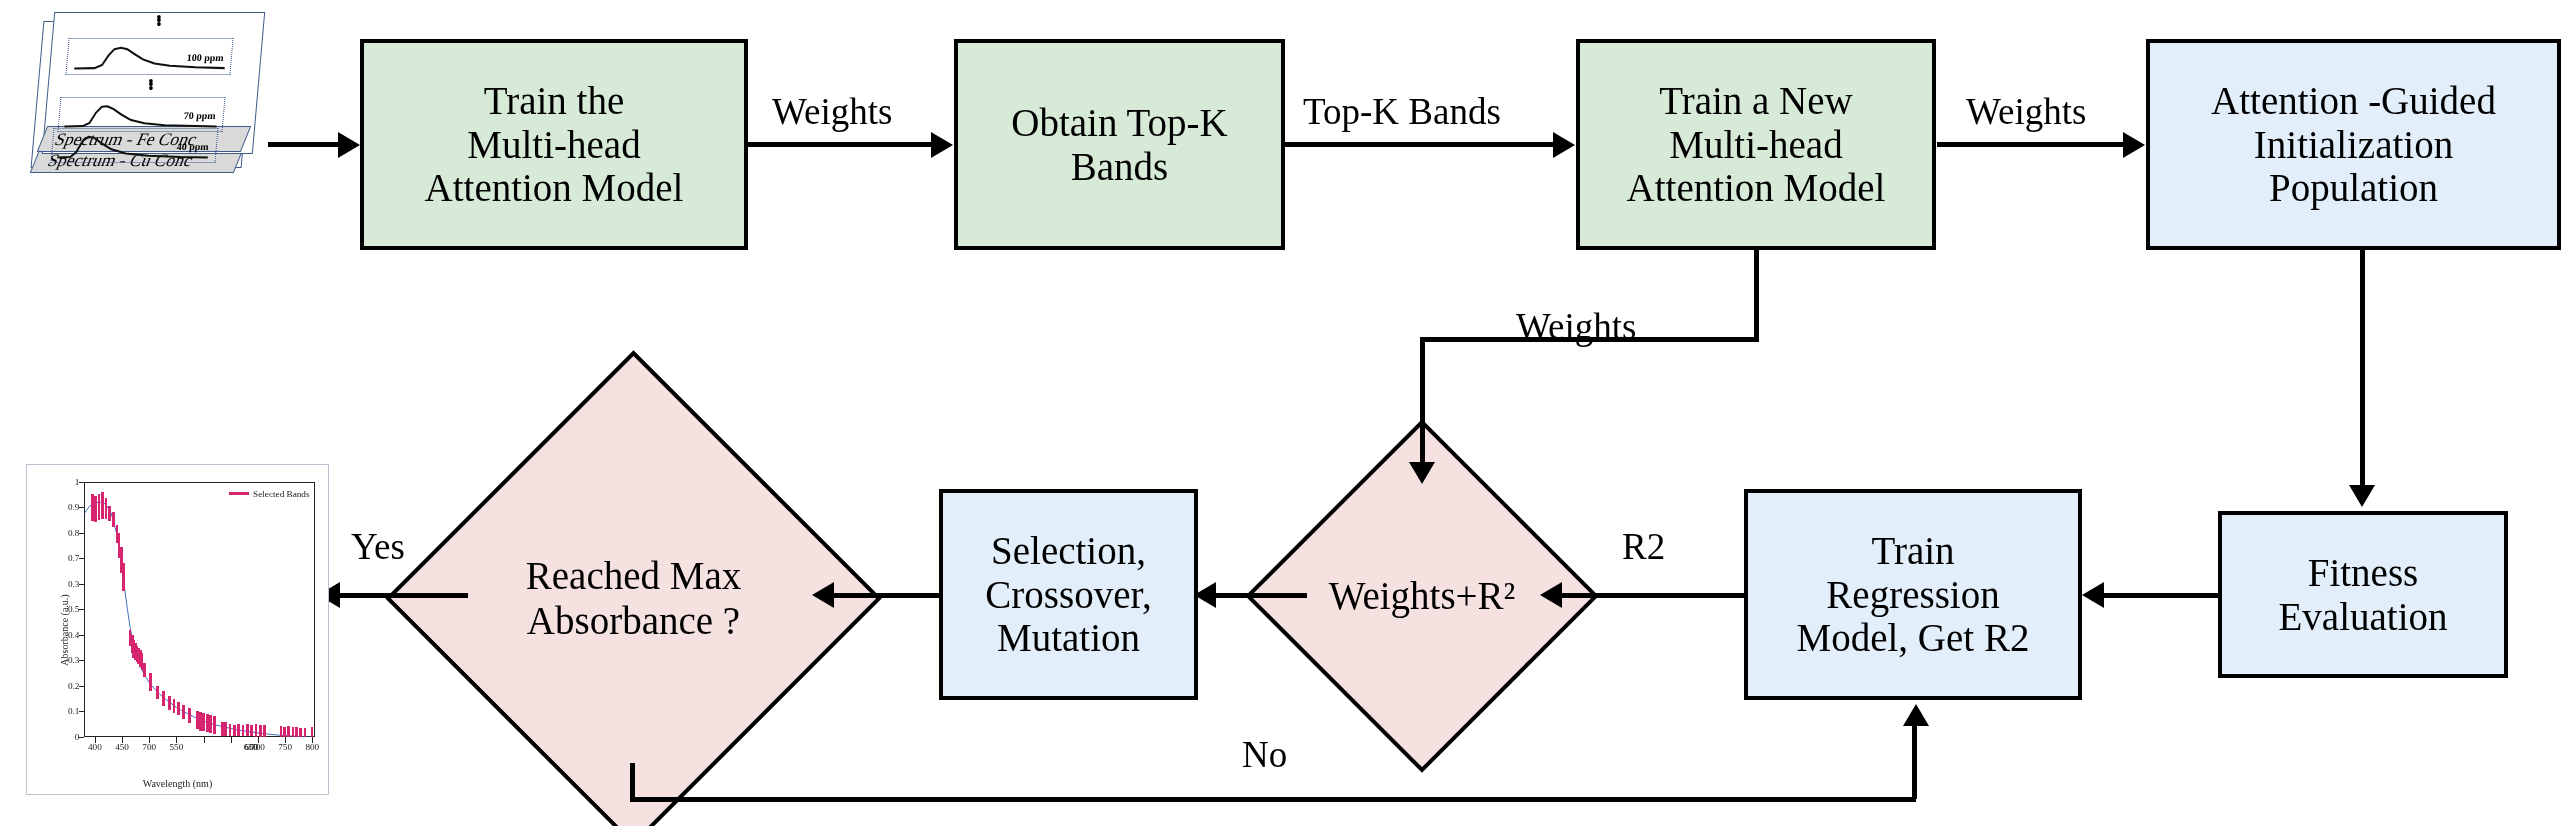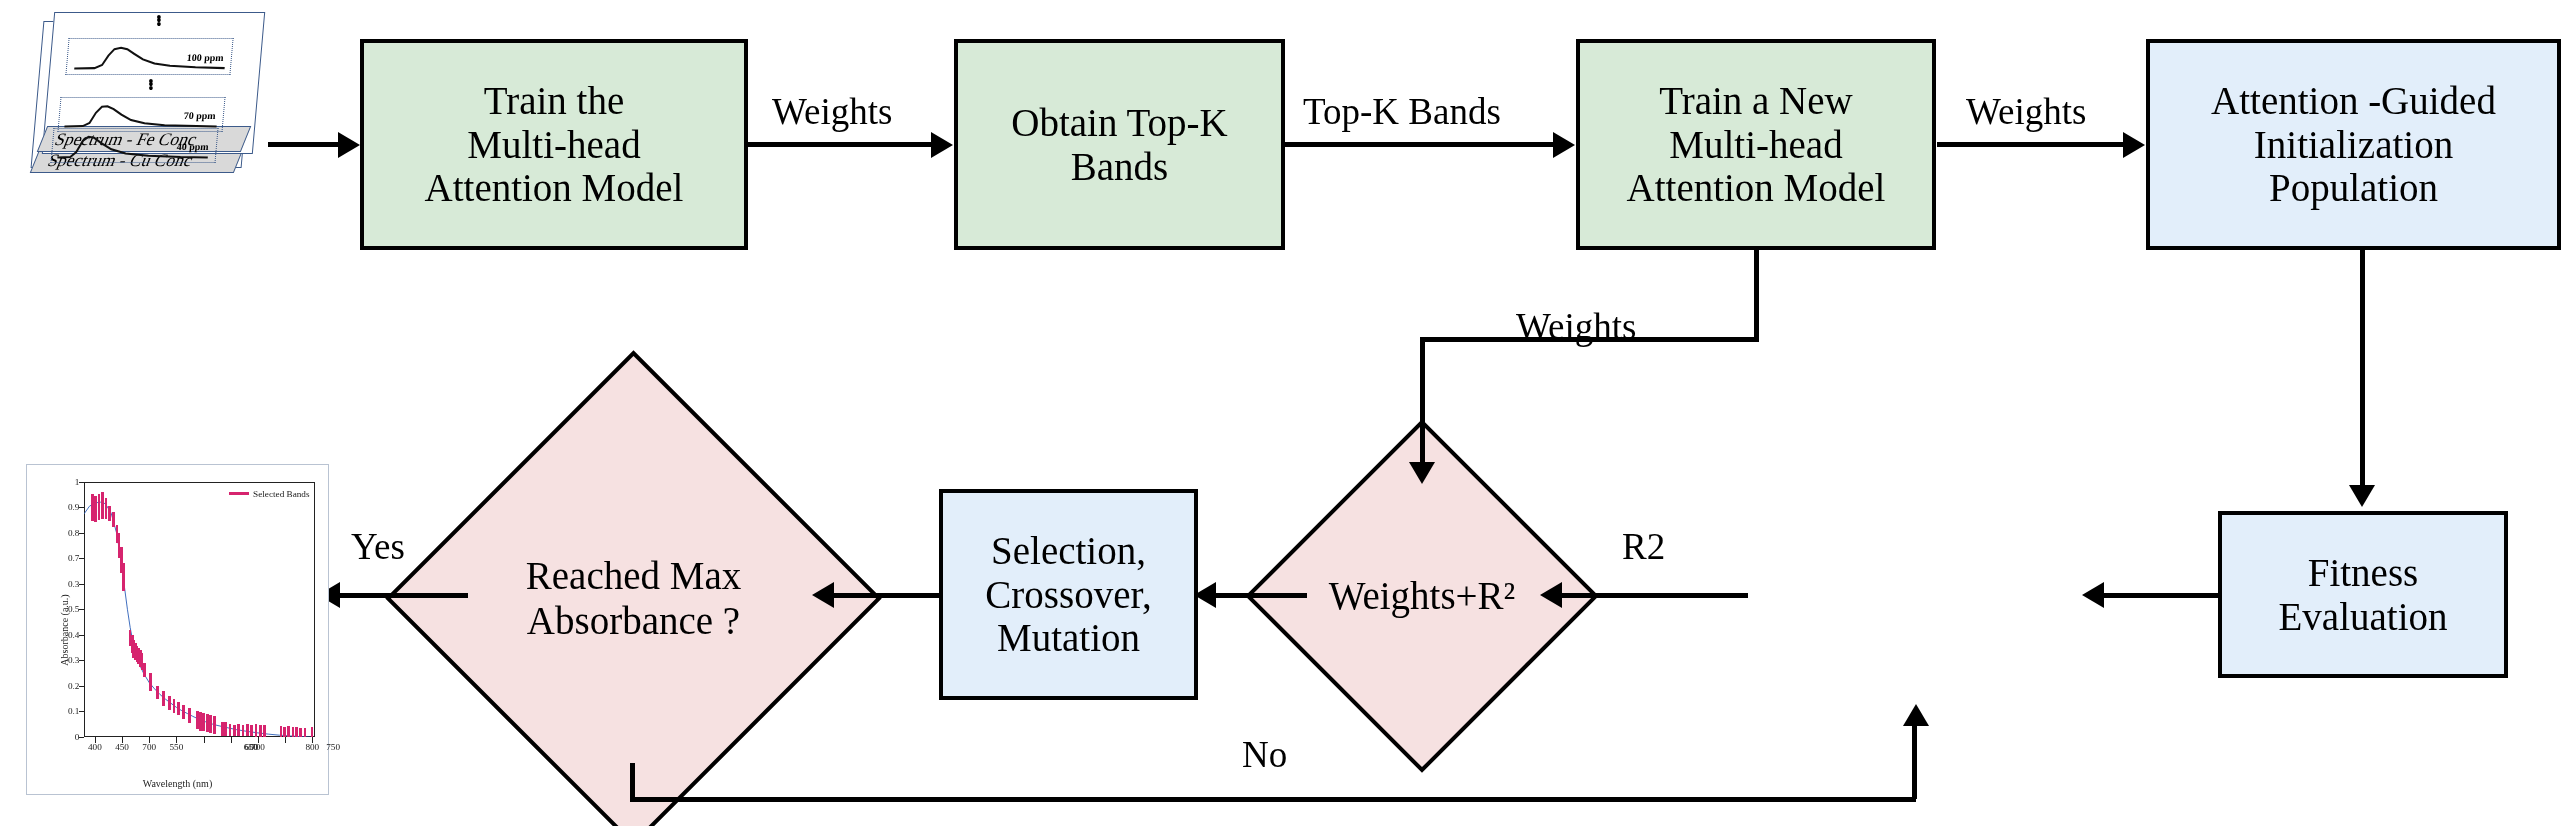--- a/index.html
+++ b/index.html
@@ -141,20 +141,27 @@
     </div>
   </div>
 
   <div class="node blue" style="left:2218px;top:511px;width:290px;height:167px;font-size:39px;">
     <div>
       <div>Fitness</div>
       <div>Evaluation</div>
     </div>
   </div>
 
+  <div class="node blue" style="left:1744px;top:489px;width:338px;height:211px;font-size:39px;">
+    <div>
+      <div>Train</div>
+      <div>Regression</div>
+      <div>Model, Get R2</div>
+    </div>
+  </div>
 
   <div class="diamond" style="left:1297px;top:471px;width:250px;height:250px;">
     <div class="dshape"></div>
     <div class="dtext" style="font-size:39px;">
       <span>Weights+R²</span>
     </div>
   </div>
 
   <div class="node blue" style="left:939px;top:489px;width:259px;height:211px;font-size:39px;">
     <div>
@@ -319,21 +326,21 @@
           <div class="xtick" style="left: 28.2353%;">700</div>
           <div class="tickmark-x" style="left: 28.2353%;"></div>
           <div class="xtick" style="left: 40%;">550</div>
           <div class="tickmark-x" style="left: 40%;"></div>
           <div class="xtick" style="left: 51.7647%; margin-left: 48px;">600</div>
           <div class="tickmark-x" style="left: 51.7647%;"></div>
           <div class="xtick" style="left: 63.5294%; padding-left: 40px;">650</div>
           <div class="tickmark-x" style="left: 63.5294%;"></div>
           <div class="xtick" style="left: 75.2941%;">700</div>
           <div class="tickmark-x" style="left: 75.2941%;"></div>
-          <div class="xtick" style="left: 87.0588%; margin-left: 48px;">750</div>
+          <div class="xtick" style="left: 87.0588%;">750</div>
           <div class="tickmark-x" style="left: 87.0588%;"></div>
           <div class="xtick" style="left: 98.8235%;">800</div>
           <div class="tickmark-x" style="left: 98.8235%;"></div>
         </div>
       <div id="legend">
         <span class="swatch"></span>
         <span>Selected Bands</span>
       </div>
     </div>
   </div>

